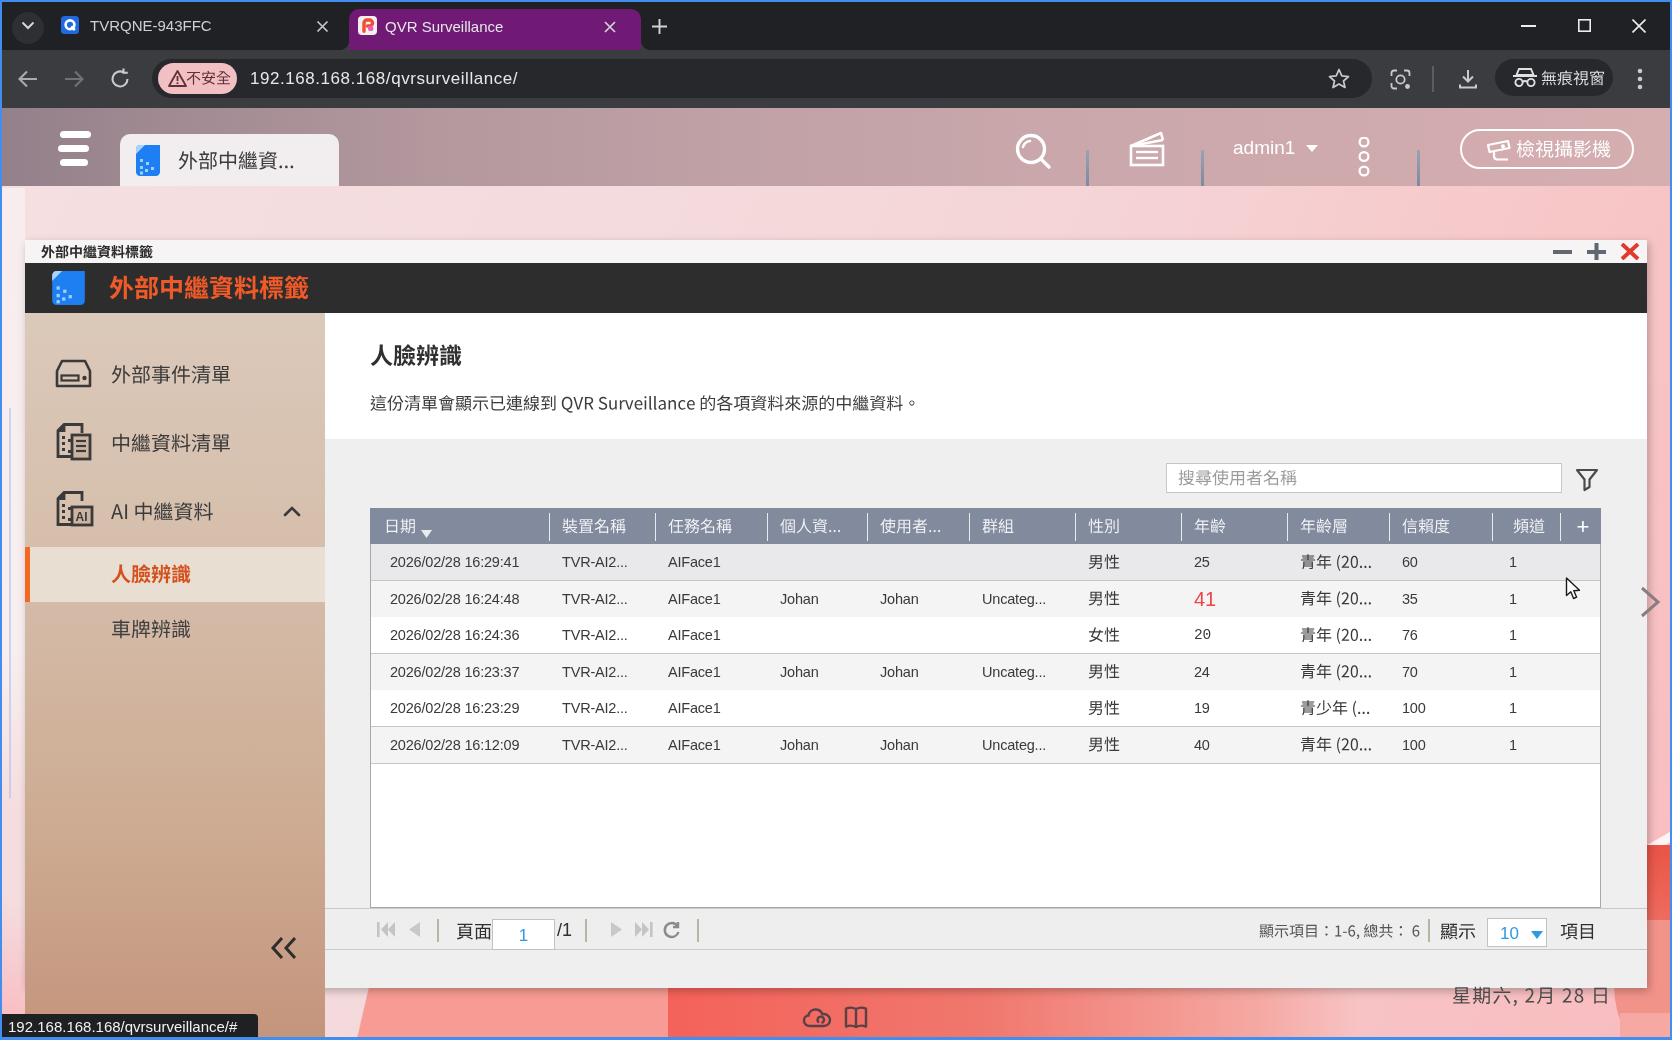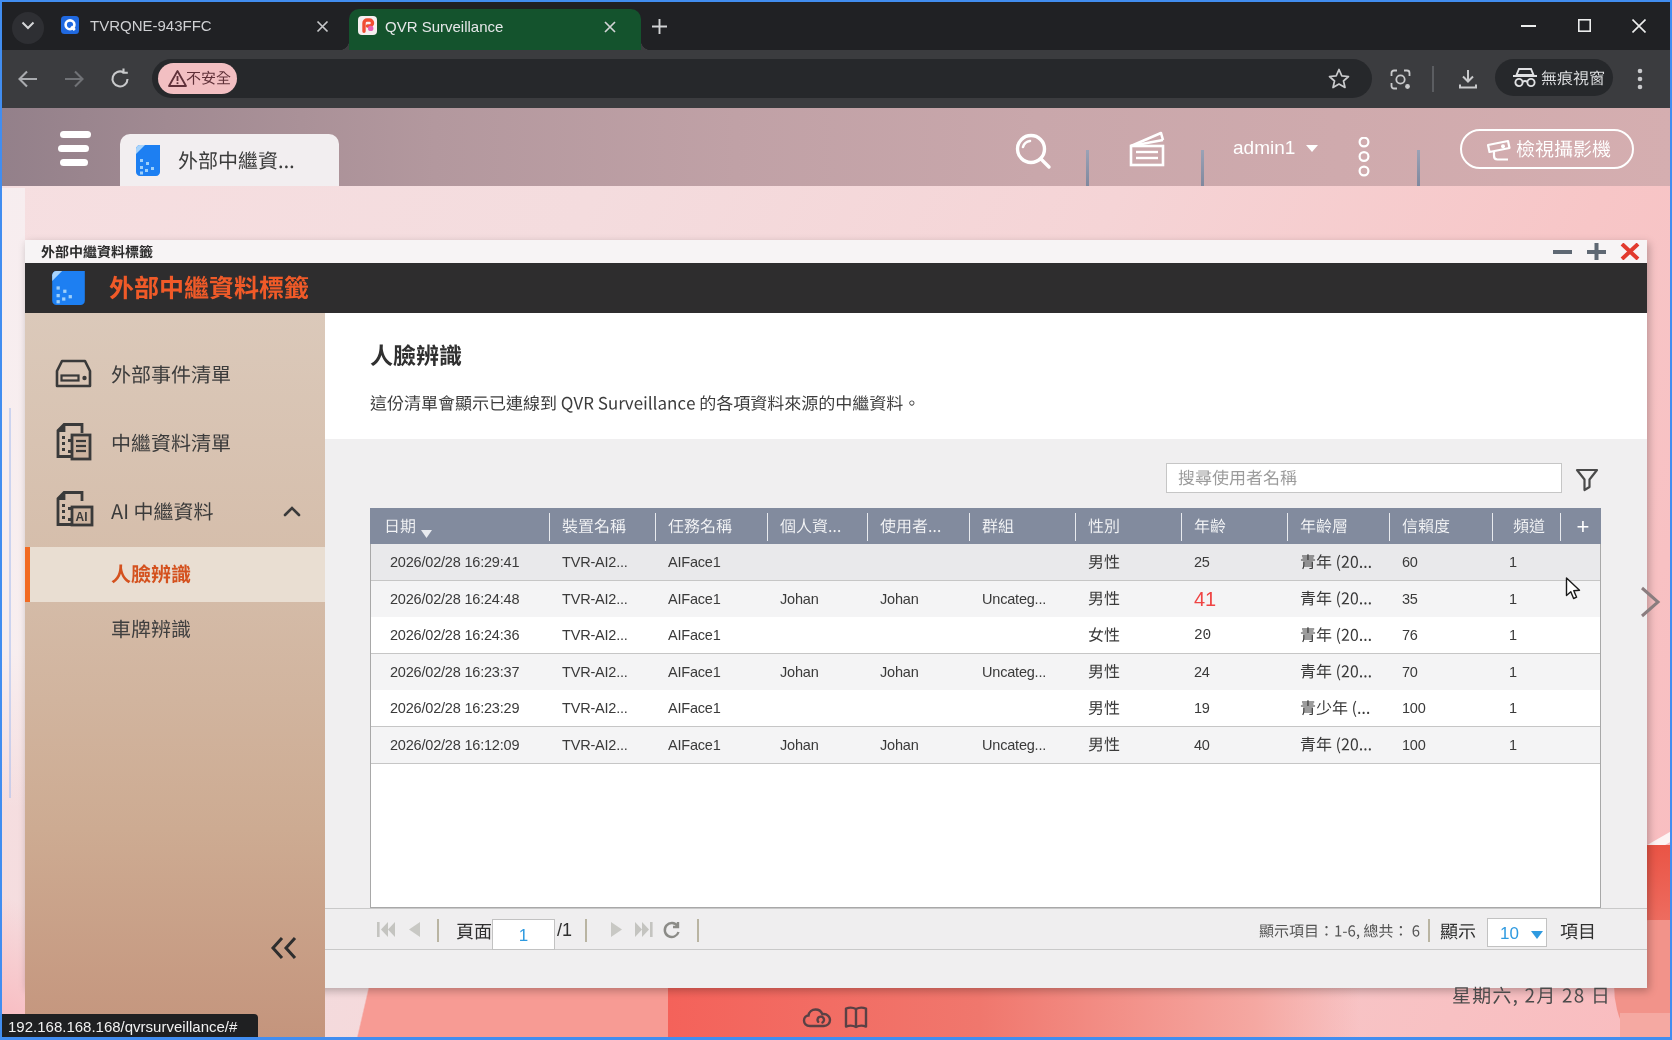--- a/index.html
+++ b/index.html
@@ -3,21 +3,21 @@
 *{margin:0;padding:0;box-sizing:border-box}
 html,body{width:1672px;height:1040px;overflow:hidden}
 body{font-family:"Liberation Sans",sans-serif;position:relative;background:#fff}
 .abs{position:absolute}
 #stage{position:absolute;left:0;top:0;width:1672px;height:1040px;overflow:hidden}
 
 #chrome{position:absolute;left:0;top:0;width:1524px;height:108px;z-index:10}
 #tabstrip{position:absolute;left:0;top:0;width:1672px;height:50px;background:#202124}
 #tabsearch{position:absolute;left:12px;top:12px;width:32px;height:32px;border-radius:50%;background:#2e2f33}
 .tab1text{position:absolute;left:90px;top:0;height:50px;line-height:52px;color:#cfd0d3;font-size:15px}
-#activetab{position:absolute;left:349px;top:9px;width:292px;height:41px;background:#14532d;border-radius:10px 10px 0 0}
+#activetab{position:absolute;left:349px;top:9px;width:292px;height:41px;background:#701a75;border-radius:10px 10px 0 0}
 .tab2text{position:absolute;left:36px;top:0;height:41px;line-height:36px;color:#e6e7e9;font-size:15px}
 #toolbar{position:absolute;left:0;top:50px;width:1672px;height:58px;background:#3b3c3f}
 #urlbar{position:absolute;left:152px;top:9px;width:1220px;height:39px;border-radius:20px;background:#26282b}
 #secbadge{position:absolute;left:6px;top:3.5px;width:79px;height:31px;border-radius:16px;background:#f2bfc2}
 #urltext{position:absolute;left:98px;top:0;height:39px;line-height:40px;color:#e6e7e8;font-size:17px;letter-spacing:.55px}
 #incog{position:absolute;left:1495px;top:9px;width:118px;height:37px;border-radius:19px;background:#26282b}
 
 #desktop{position:absolute;left:0;top:108px;width:1672px;height:932px;overflow:hidden;
  background:linear-gradient(115deg,#f6dfe1 0%,#f4dcde 30%,#f5d4d6 55%,#f7c6c7 78%,#f9bcbf 100%)}
 #apphdr{position:absolute;left:0;top:0;width:1672px;height:78px;
@@ -329,20 +329,21 @@
       <path d="M14.5 0.5 L14.5 4.8 L18.8 4.8" fill="none" stroke="#c9cacc" stroke-width="2.1"></path>
     </svg>
     <div id="urlbar">
       <div id="secbadge">
         <svg class="abs" style="left:10px;top:7px" width="19" height="17" viewBox="0 0 19 17">
           <path d="M9.5 1 L18 16 L1 16 Z" fill="none" stroke="#60313a" stroke-width="1.8" stroke-linejoin="round"></path>
           <rect x="8.6" y="6" width="1.8" height="5" fill="#60313a"></rect>
               <rect x="8.6" y="12.3" width="1.8" height="1.8" fill="#60313a"></rect>
         </svg>
       </div>
+      <div id="urltext">192.168.168.168/qvrsurveillance/</div>
       <svg class="abs" style="left:1176px;top:9px" width="22" height="22" viewBox="0 0 22 22">
         <path d="M11 1.5 L13.8 7.8 L20.5 8.5 L15.5 13 L17 19.5 L11 16 L5 19.5 L6.5 13 L1.5 8.5 L8.2 7.8 Z" fill="none" stroke="#c9cacc" stroke-width="1.7" stroke-linejoin="round"></path>
       </svg>
     </div>
 
     <svg class="abs" style="left:1390px;top:19px" width="21" height="21" viewBox="0 0 21 21">
       <path d="M7 1.5 L4 1.5 C2.6 1.5 1.5 2.6 1.5 4 L1.5 7 M14 1.5 L17 1.5 C18.4 1.5 19.5 2.6 19.5 4 L19.5 7 M7 19.5 L4 19.5 C2.6 19.5 1.5 18.4 1.5 17 L1.5 14" fill="none" stroke="#c9cacc" stroke-width="1.8"></path>
       <circle cx="10.5" cy="10.5" r="4.2" fill="none" stroke="#c9cacc" stroke-width="1.8"></circle>
       <circle cx="17.5" cy="17.5" r="2.4" fill="#c9cacc"></circle>
     </svg>

